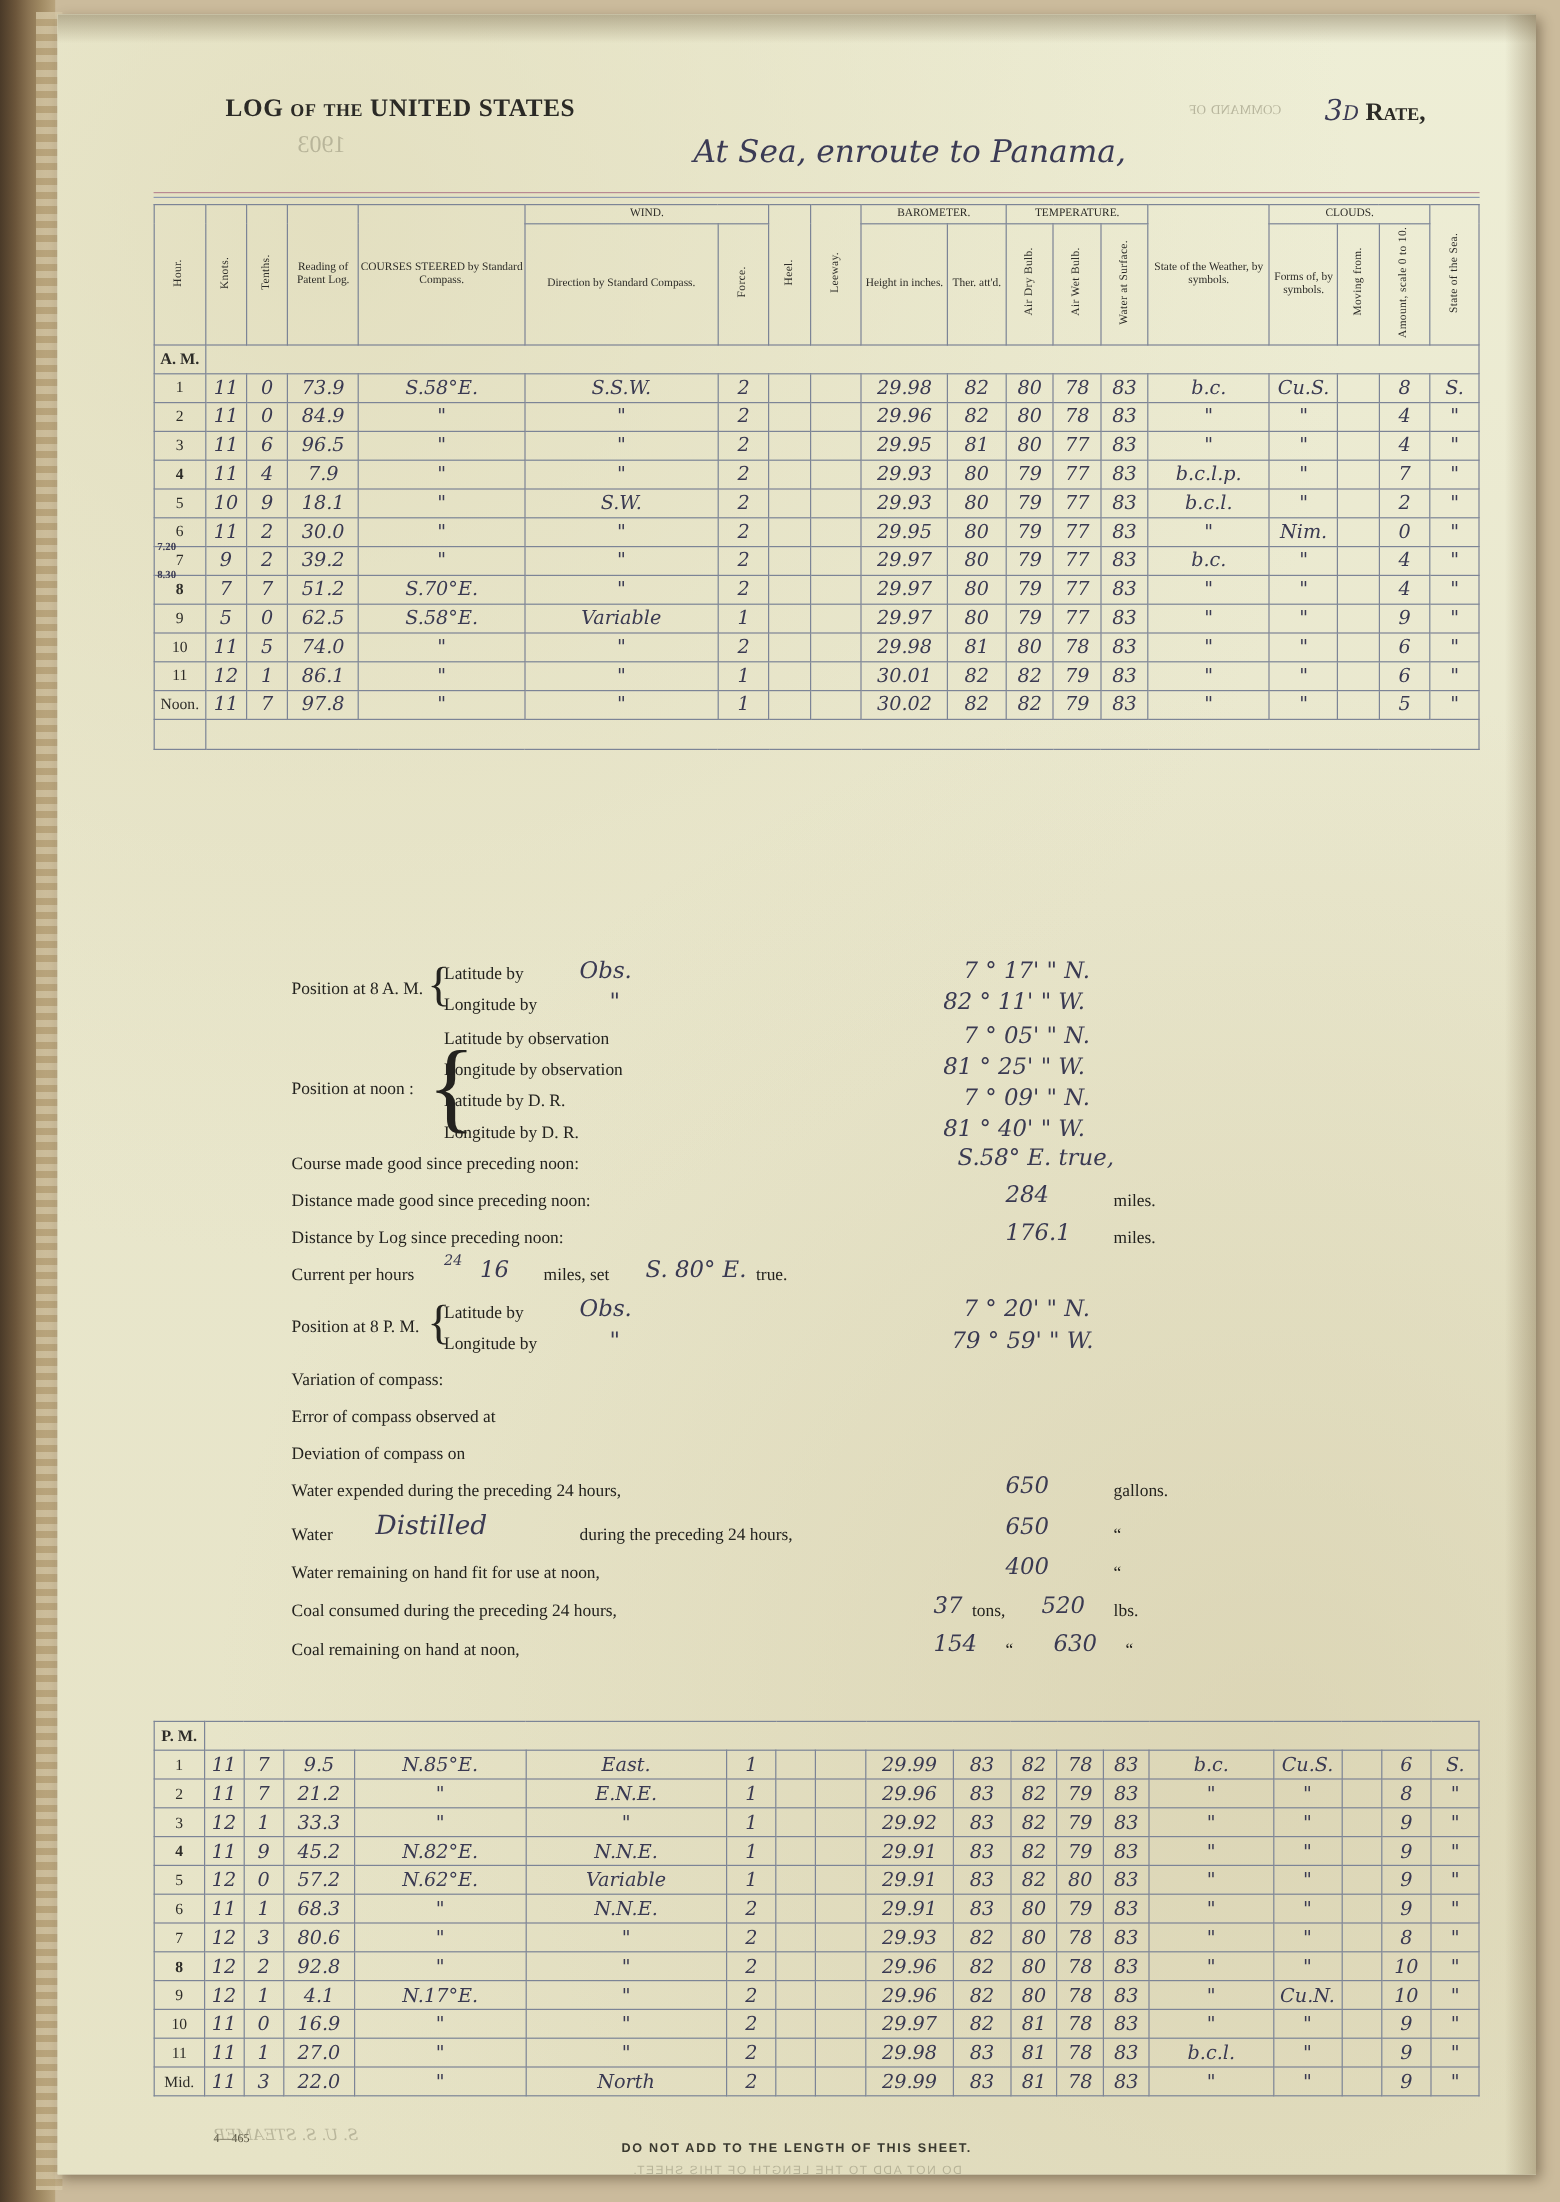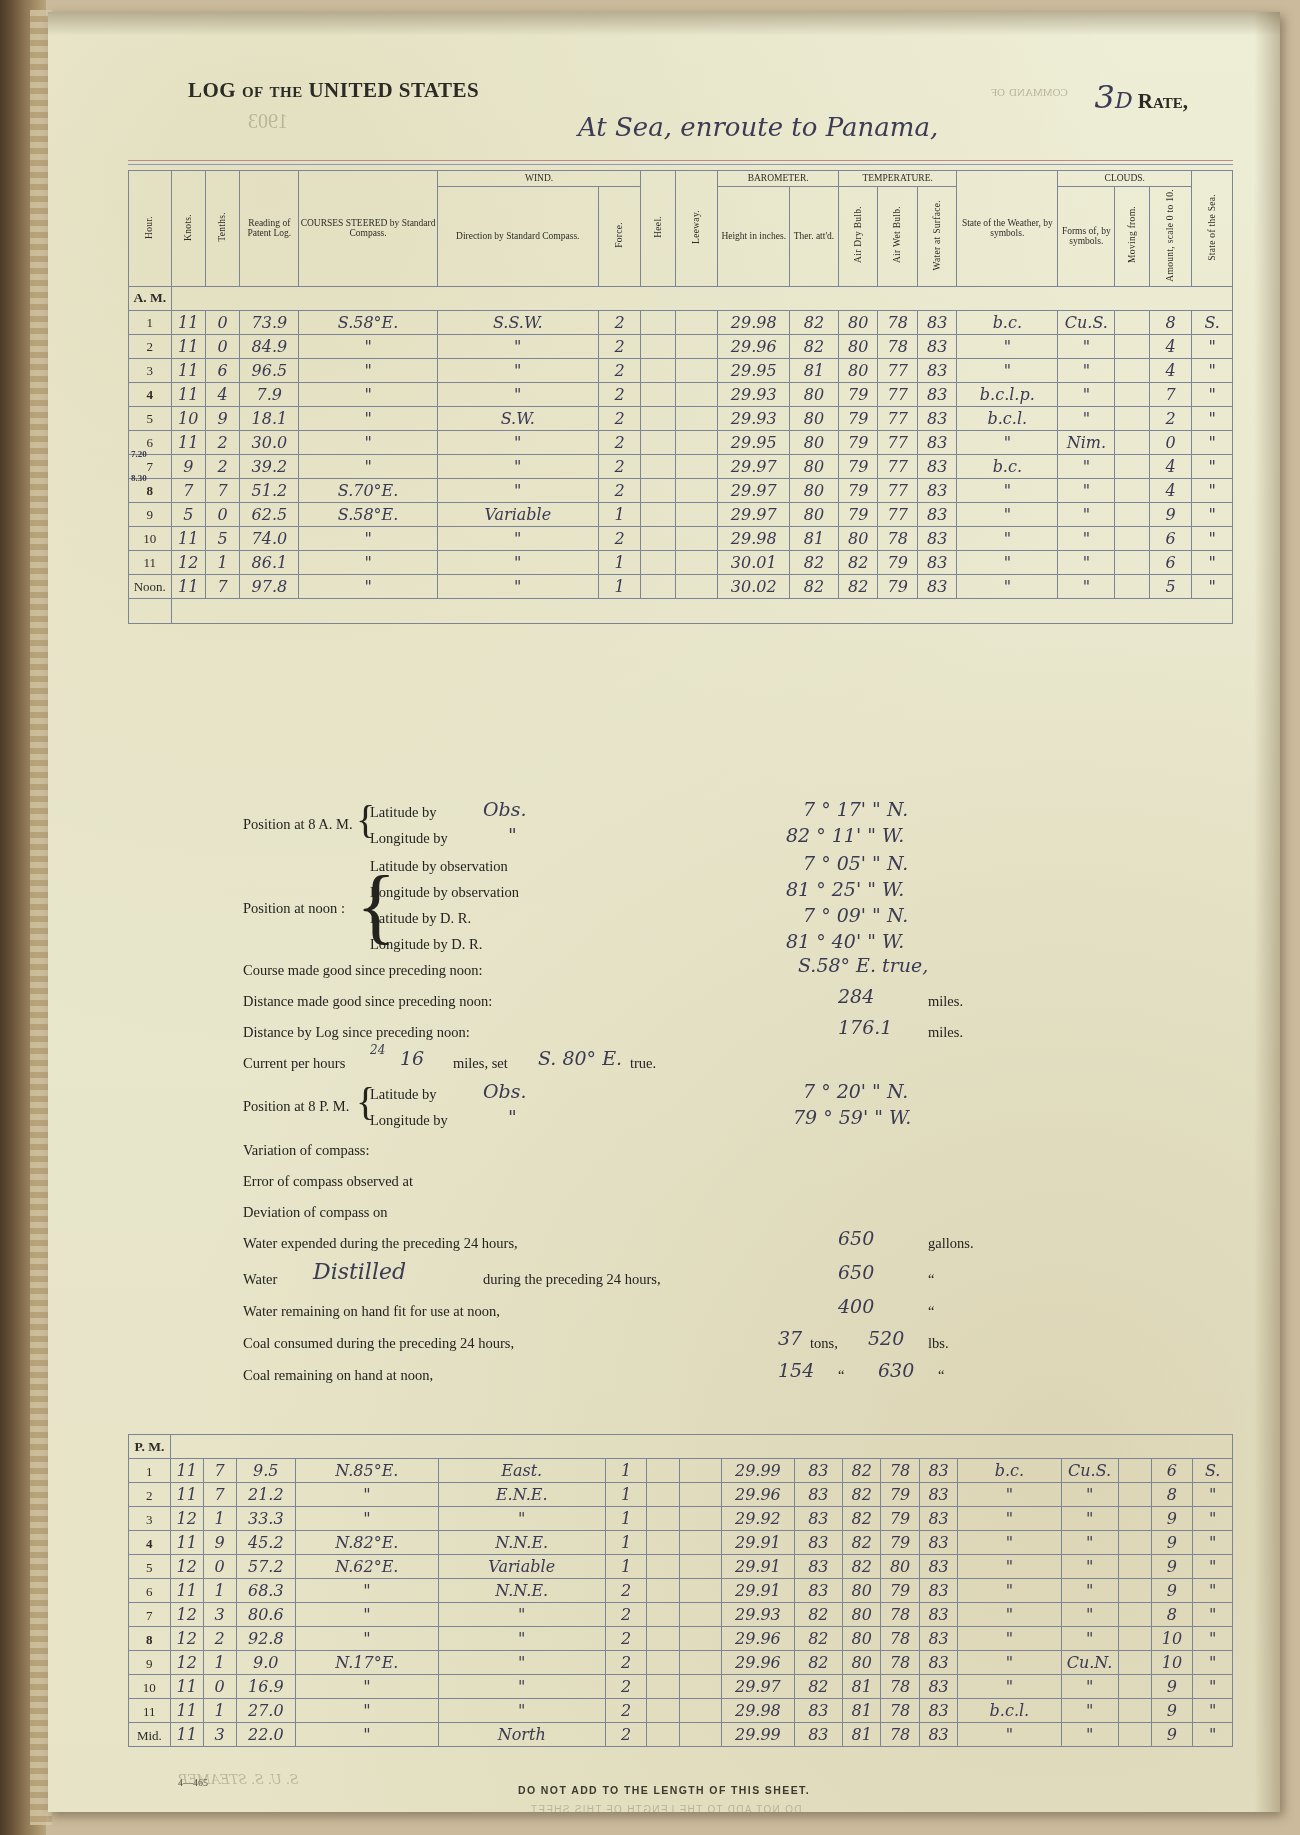--- a/index.html
+++ b/index.html
@@ -57,21 +57,21 @@
   .ship{
     position:absolute;left:470px;top:6px;font-size:30px;
   }
   .atsea{
     position:absolute;left:440px;top:52px;font-size:26px;
   }
   .rate{
     position:absolute;right:10px;top:18px;font-size:21px;font-variant:small-caps;
     font-weight:bold;color:#2b2a26;
   }
-  .rate .hs{font-size:32px;font-weight:normal;}
+  .rate .hs{font-size:24px;font-weight:normal;}
   .ghost-cmd{
     position:absolute;right:130px;top:22px;font-size:16px;color:#8d8a72;
     opacity:.55;transform:scaleX(-1);font-variant:small-caps;
   }
   .ghost-year{
     position:absolute;left:110px;top:50px;font-size:20px;color:#8d8a72;
     opacity:.5;transform:scaleX(-1);
   }
   
   .rule-red{position:absolute;left:80px;width:1105px;height:1px;background:#b98a92;}
@@ -736,21 +736,21 @@
             <td><span class="hand">"</span></td>
             <td><span class="hand">"</span></td>
             <td><span class="hand"></span></td>
             <td><span class="hand">10</span></td>
             <td><span class="hand">"</span></td>
           </tr>
           <tr>
             <td><span class="hour-lbl">9</span></td>
             <td><span class="hand">12</span></td>
             <td><span class="hand">1</span></td>
-            <td><span class="hand">9.0</span></td>
+            <td><span class="hand">4.1</span></td>
             <td><span class="hand">N.17°E.</span></td>
             <td><span class="hand">"</span></td>
             <td><span class="hand">2</span></td>
             <td><span class="hand"></span></td>
             <td><span class="hand"></span></td>
             <td><span class="hand">29.96</span></td>
             <td><span class="hand">82</span></td>
             <td><span class="hand">80</span></td>
             <td><span class="hand">78</span></td>
             <td><span class="hand">83</span></td>

